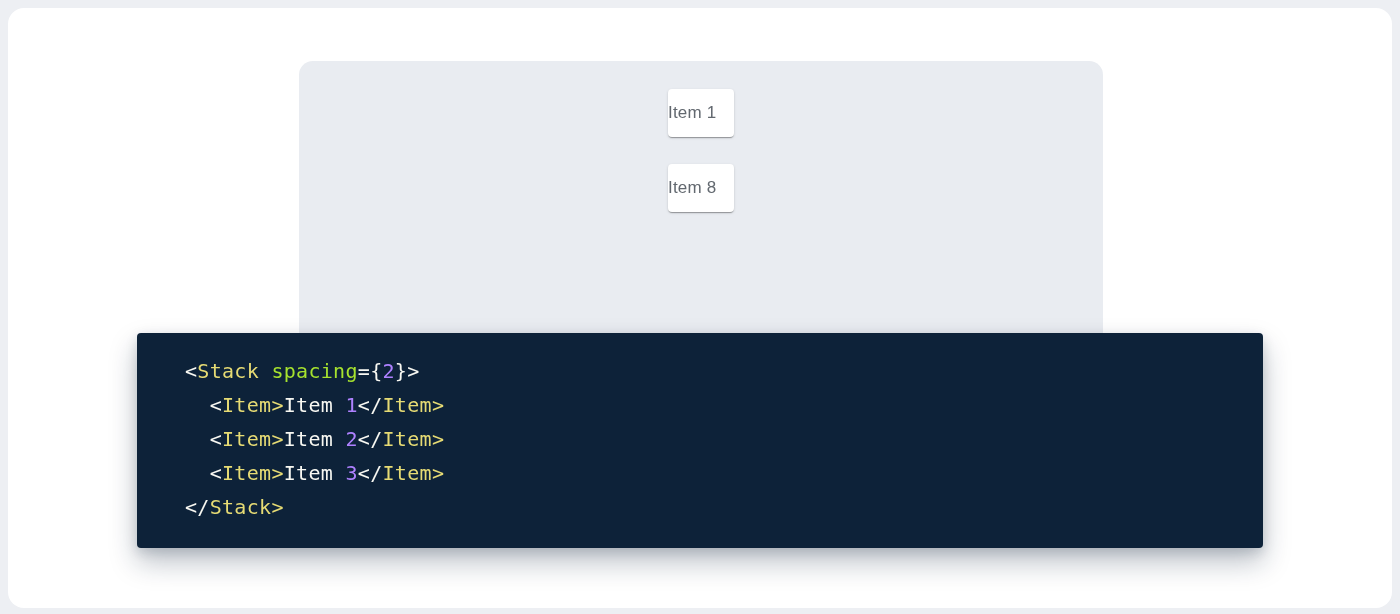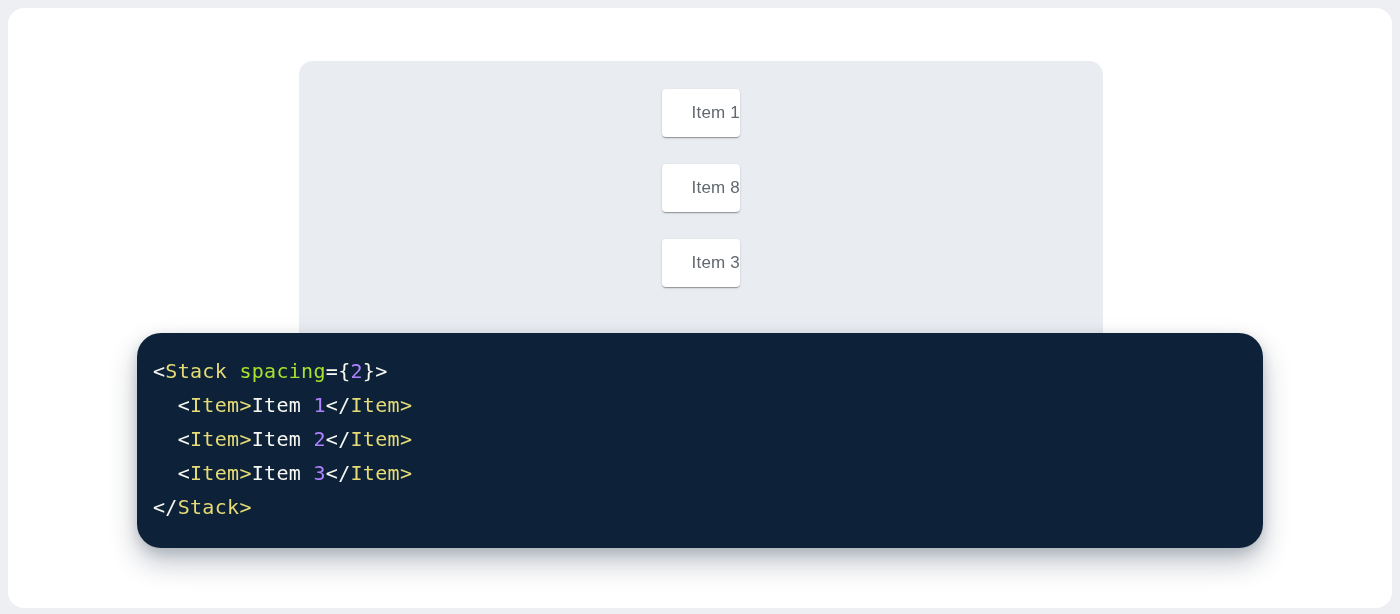--- a/index.html
+++ b/index.html
@@ -26,43 +26,43 @@
     background: #e9ecf1;
     border-radius: 14px;
     display: flex;
     flex-direction: column;
     align-items: center;
     padding-top: 28px;
     box-sizing: border-box;
     gap: 27px;
   }
   .stack-item {
-    width: 78px; height: 48px;
+    width: 66px; height: 48px;
     background: #ffffff;
     border-radius: 4px;
     box-shadow: 0 2px 1px -1px rgba(0,0,0,0.2),
                 0 1px 1px 0 rgba(0,0,0,0.14),
                 0 1px 3px 0 rgba(0,0,0,0.12);
     display: flex;
     align-items: center;
-    justify-content: flex-end;
+    justify-content: flex-start;
   }
   .stack-item span {
     font-size: 17px;
     color: #62686f;
     letter-spacing: 0.2px;
   }
   .code-block {
     position: absolute;
     left: 129px; top: 325px;
     width: 1126px; height: 215px;
     background: #0d2239;
-    border-radius: 24px;
+    border-radius: 4px;
     box-sizing: border-box;
-    padding: 21px 0 0 16px;
+    padding: 21px 0 0 48px;
     margin: 0;
     box-shadow: 0 14px 28px rgba(13,34,57,0.28),
                 0 4px 12px rgba(13,34,57,0.15);
     overflow: hidden;
   }
   .code-line {
     font-family: "DejaVu Sans Mono", "Liberation Mono", monospace;
     font-size: 20px;
     line-height: 34px;
     letter-spacing: 0.3px;
@@ -75,21 +75,18 @@
 <div class="stage">
   <div class="app-card">
 
     <div class="demo-panel">
       <div class="stack-item">
         <span>Item 1</span>
       </div>
       <div class="stack-item">
         <span>Item 8</span>
       </div>
-      <div class="stack-item">
-        <span>Item 3</span>
-      </div>
     </div>
 
     <pre class="code-block"><code id="code-content"><div class="code-line"><span style="color: rgb(248, 248, 242);">&lt;</span><span style="color: rgb(230, 219, 116);">Stack</span><span style="color: rgb(248, 248, 242);"> </span><span style="color: rgb(166, 226, 46);">spacing</span><span style="color: rgb(248, 248, 242);">={</span><span style="color: rgb(174, 129, 255);">2</span><span style="color: rgb(248, 248, 242);">}&gt;</span></div><div class="code-line"><span style="color: rgb(248, 248, 242);">  &lt;</span><span style="color: rgb(230, 219, 116);">Item</span><span style="color: rgb(230, 219, 116);">&gt;</span><span style="color: rgb(248, 248, 242);">Item </span><span style="color: rgb(174, 129, 255);">1</span><span style="color: rgb(248, 248, 242);">&lt;/</span><span style="color: rgb(230, 219, 116);">Item</span><span style="color: rgb(230, 219, 116);">&gt;</span></div><div class="code-line"><span style="color: rgb(248, 248, 242);">  &lt;</span><span style="color: rgb(230, 219, 116);">Item</span><span style="color: rgb(230, 219, 116);">&gt;</span><span style="color: rgb(248, 248, 242);">Item </span><span style="color: rgb(174, 129, 255);">2</span><span style="color: rgb(248, 248, 242);">&lt;/</span><span style="color: rgb(230, 219, 116);">Item</span><span style="color: rgb(230, 219, 116);">&gt;</span></div><div class="code-line"><span style="color: rgb(248, 248, 242);">  &lt;</span><span style="color: rgb(230, 219, 116);">Item</span><span style="color: rgb(230, 219, 116);">&gt;</span><span style="color: rgb(248, 248, 242);">Item </span><span style="color: rgb(174, 129, 255);">3</span><span style="color: rgb(248, 248, 242);">&lt;/</span><span style="color: rgb(230, 219, 116);">Item</span><span style="color: rgb(230, 219, 116);">&gt;</span></div><div class="code-line"><span style="color: rgb(248, 248, 242);">&lt;/</span><span style="color: rgb(230, 219, 116);">Stack</span><span style="color: rgb(230, 219, 116);">&gt;</span></div></code></pre>
 
   </div>
 </div>
 
 </body></html>

